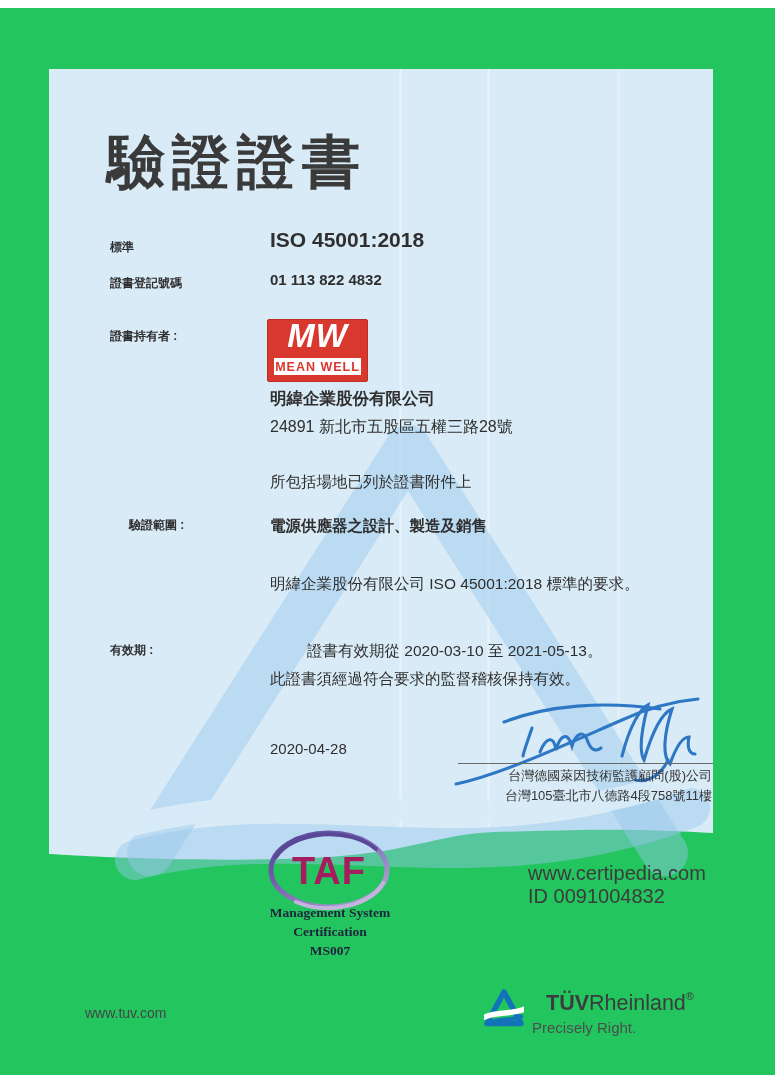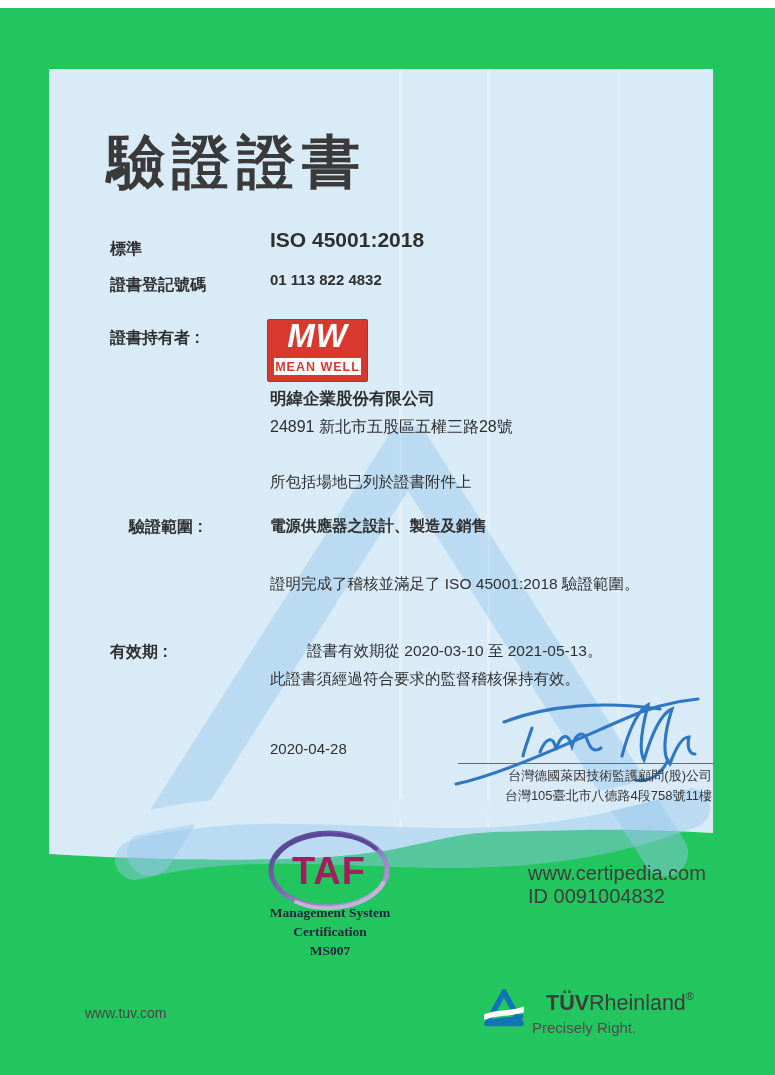--- a/index.html
+++ b/index.html
@@ -20,21 +20,21 @@
       transparent 568px, rgba(255,255,255,.35) 569px, transparent 572px);
   }
   .panel-wave { position:absolute; left:49px; top:820px; width:664px; height:56px; }
   .watermark { position:absolute; left:49px; top:61px; width:664px; height:849px; pointer-events:none; }
   
   .abs { position:absolute; }
   .title {
     left:107px; top:122px; font-size:58px; font-weight:700; color:#3a3a3a;
     letter-spacing:7px; line-height:1.1;
   }
-  .lbl { left:110px; font-size:16px; font-weight:600; color:#2f2f2f; }
+  .lbl { left:110px; font-size:12px; font-weight:600; color:#2f2f2f; }
   .val { left:270px; color:#2f2f2f; }
   .std-val { top:220px; font-size:21px; font-weight:700; }
   .reg-val { top:263px; font-size:15px; font-weight:700; }
   .body-txt { font-size:15.5px; color:#2f2f2f; }
   .holder-name { top:380px; font-size:16.5px; font-weight:700; }
   .holder-addr { top:409px; font-size:16px; }
   .sites { top:464px; }
   .scope-val { top:508px; font-weight:700; }
   .audit { top:566px; }
   .valid1 { top:633px;padding-left:37px; }
@@ -118,21 +118,21 @@
       <span>MEAN WELL</span>
     </div>
   </div>
   <div class="abs val holder-addr">24891 新北市五股區五權三路28號</div>
 
   <div class="abs val body-txt sites">所包括場地已列於證書附件上</div>
 
   <div class="abs lbl" style="top:509px;padding-left:19px;">驗證範圍 :</div>
   <div class="abs val body-txt scope-val">電源供應器之設計、製造及銷售</div>
 
-  <div class="abs val body-txt audit">證明完成了稽核並滿足了 ISO 45001:2018 驗證範圍。</div>
+  <div class="abs val body-txt audit">明緯企業股份有限公司 ISO 45001:2018 標準的要求。</div>
 
   <div class="abs lbl" style="top:634px;">有效期 :</div>
   <div class="abs val body-txt valid1">證書有效期從 2020-03-10 至 2021-05-13。</div>
   <div class="abs val body-txt valid2">此證書須經過符合要求的監督稽核保持有效。</div>
 
   <div class="abs val issue-date">2020-04-28</div>
 
   <svg class="abs signature-svg" viewBox="0 0 258 92">
     <g fill="none" stroke="#2e77c5" stroke-width="3.1" stroke-linecap="round">
       <path d="M4,90 C50,80 110,52 170,26 C196,14 224,7 246,5"></path>

